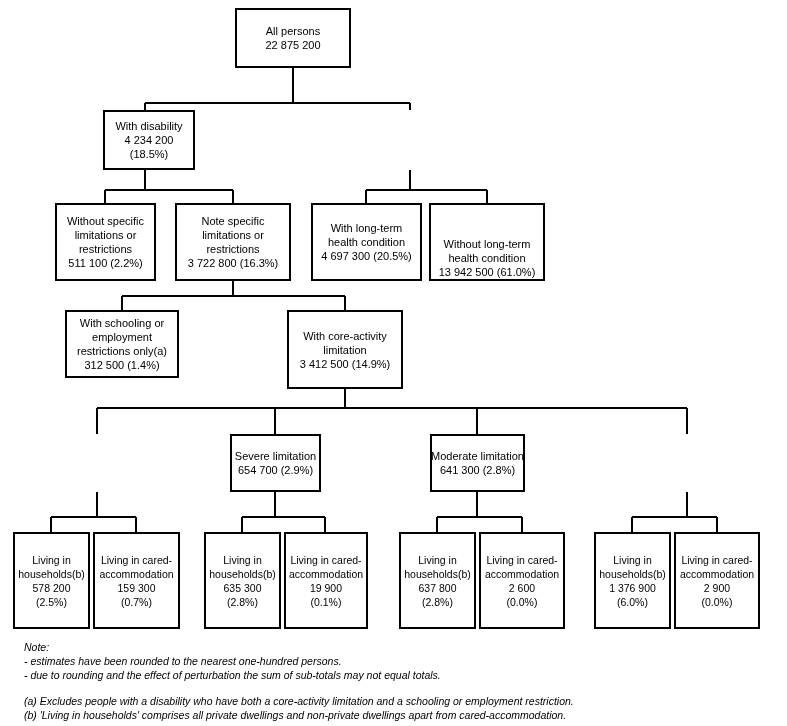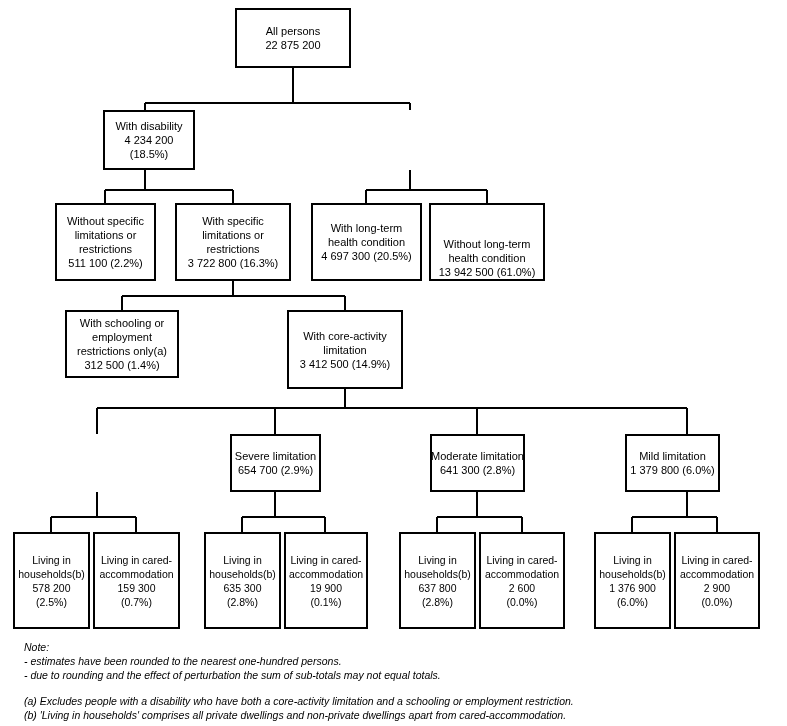--- a/index.html
+++ b/index.html
@@ -131,21 +131,21 @@
 
 
   <div class="node" style="left:55px; top:203px; width:101px; height:78px;">
     <span class="ln">Without specific</span>
     <span class="ln">limitations or</span>
     <span class="ln">restrictions</span>
     <span class="ln">511 100 (2.2%)</span>
   </div>
 
   <div class="node" style="left:175px; top:203px; width:116px; height:78px;">
-    <span class="ln">With specific</span>
+    <span class="ln">Note specific</span>
     <span class="ln">limitations or</span>
     <span class="ln">restrictions</span>
     <span class="ln">3 722 800 (16.3%)</span>
   </div>
 
   <div class="node" style="left:311px; top:203px; width:111px; height:78px;">
     <span class="ln">With long-term</span>
     <span class="ln">health condition</span>
     <span class="ln">4 697 300 (20.5%)</span>
   </div>
@@ -173,24 +173,20 @@
   <div class="node" style="left:230px; top:434px; width:91px; height:58px;">
     <span class="ln">Severe limitation</span>
     <span class="ln">654 700 (2.9%)</span>
   </div>
 
   <div class="node" style="left:430px; top:434px; width:95px; height:58px;">
     <span class="ln">Moderate limitation</span>
     <span class="ln">641 300 (2.8%)</span>
   </div>
 
-  <div class="node" style="left:625px; top:434px; width:95px; height:58px;">
-    <span class="ln">Mild limitation</span>
-    <span class="ln">1 379 800 (6.0%)</span>
-  </div>
 
   <div class="node leaf" style="left:13px; top:532px; width:77px; height:97px;">
     <span class="ln">Living in</span>
     <span class="ln">households(b)</span>
     <span class="ln">578 200</span>
     <span class="ln">(2.5%)</span>
   </div>
 
   <div class="node leaf" style="left:93px; top:532px; width:87px; height:97px;">
     <span class="ln">Living in cared-</span>

